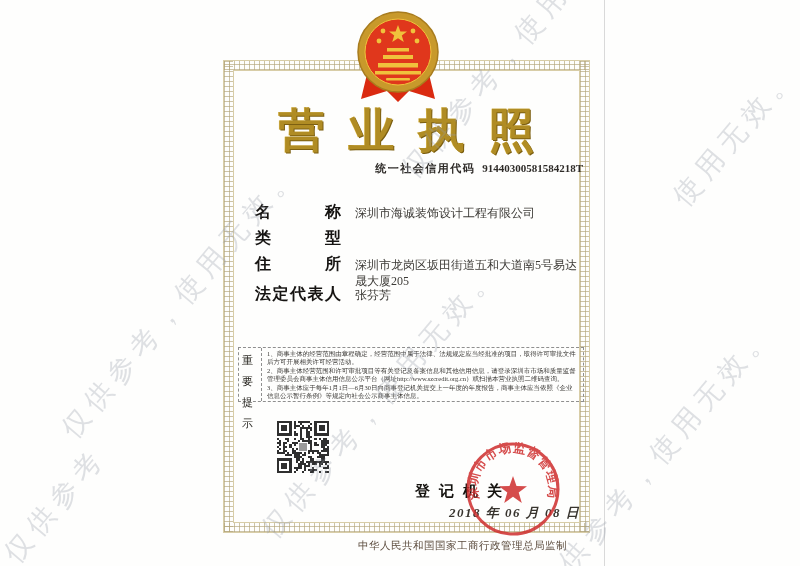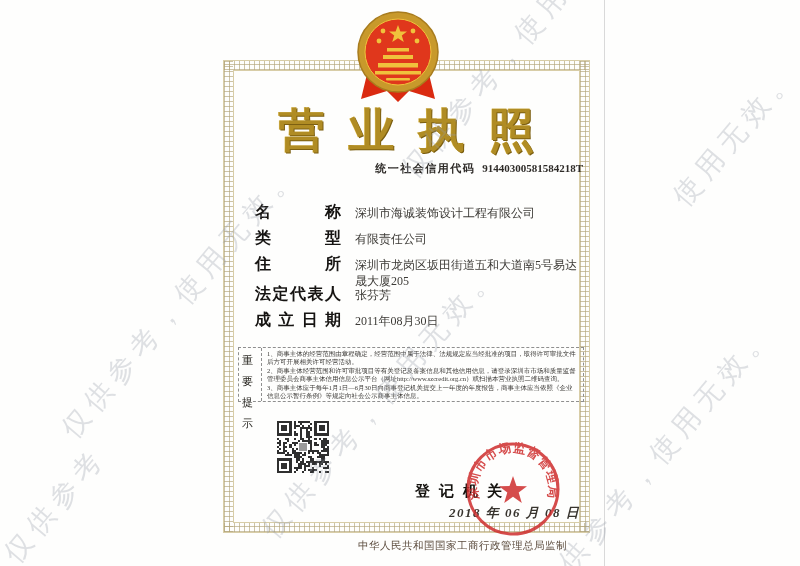--- a/index.html
+++ b/index.html
@@ -103,33 +103,28 @@
   <div class="abs credit">
     <span class="lab">统一社会信用代码</span><span>91440300581584218T</span>
   </div>
 
   <div class="row" style="top:202px">
     <span class="flabel">名称</span>
     <span class="fvalue">深圳市海诚装饰设计工程有限公司</span>
   </div>
   <div class="row" style="top:228px">
     <span class="flabel">类型</span>
-    <span class="fvalue">有限责任公司</span>
   </div>
   <div class="row" style="top:254px">
     <span class="flabel">住所</span>
     <span class="fvalue">深圳市龙岗区坂田街道五和大道南5号易达晟大厦205</span>
   </div>
   <div class="row" style="top:284px">
     <span class="flabel">法定代表人</span>
     <span class="fvalue">张芬芳</span>
-  </div>
-  <div class="row" style="top:310px">
-    <span class="flabel">成立日期</span>
-    <span class="fvalue">2011年08月30日</span>
   </div>
 
   <div class="abs notice">
     <div class="notice-head">重要提示</div>
     <div class="notice-body">
       <p>1、商事主体的经营范围由章程确定，经营范围中属于法律、法规规定应当经批准的项目，取得许可审批文件后方可开展相关许可经营活动。</p>
       <p>2、商事主体经营范围和许可审批项目等有关登记及备案信息和其他信用信息，请登录深圳市市场和质量监督管理委员会商事主体信用信息公示平台（网址http://www.szcredit.org.cn）或扫描本营业执照二维码查询。</p>
       <p>3、商事主体应于每年1月1日—6月30日向商事登记机关提交上一年度的年度报告，商事主体应当依照《企业信息公示暂行条例》等规定向社会公示商事主体信息。</p>
     </div>
   </div>

